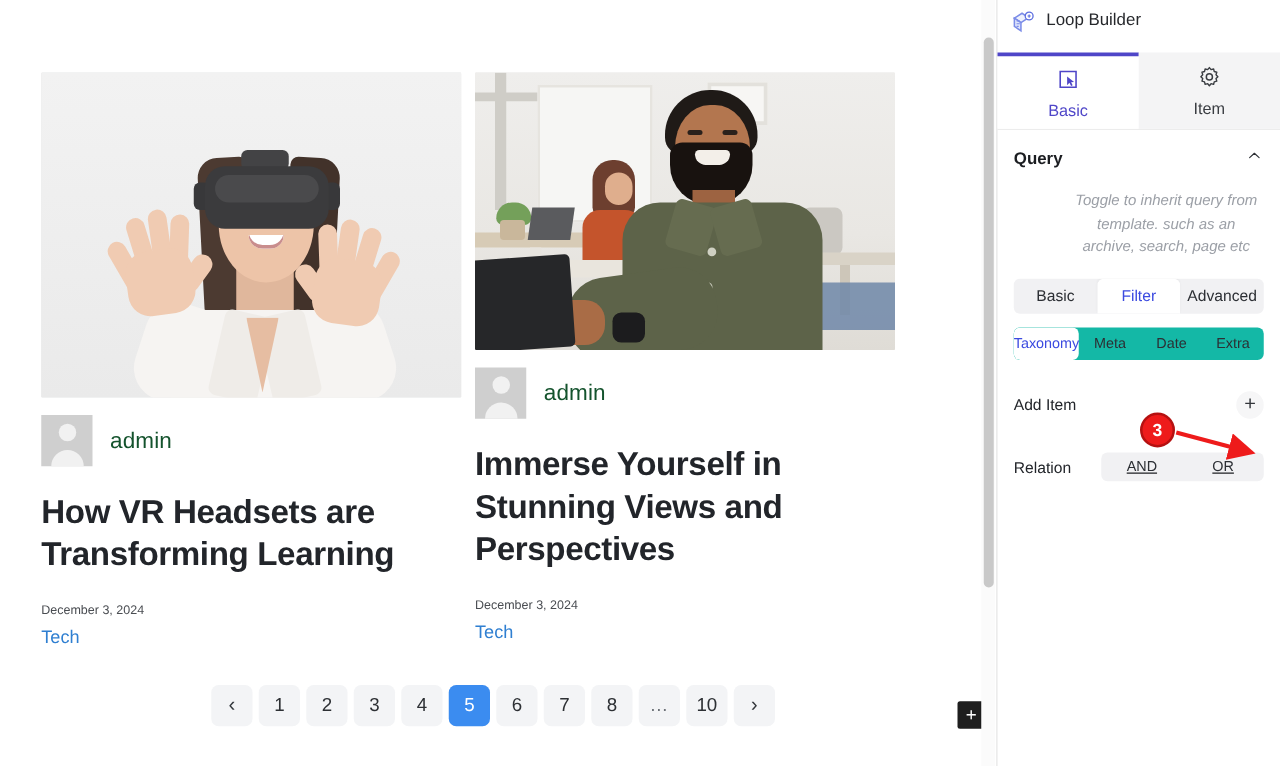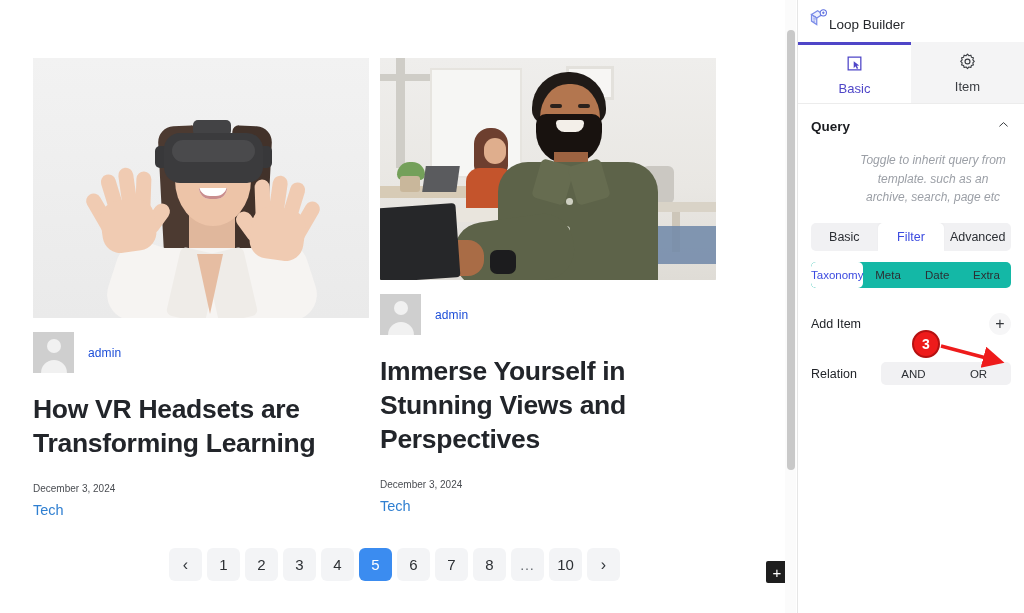--- a/index.html
+++ b/index.html
@@ -38,21 +38,21 @@
   }
   .avatar .head {
     position: absolute; left: 50%; top: 7px; transform: translateX(-50%);
     width: 14px; height: 14px; border-radius: 50%; background: #f1f1f1;
   }
   .avatar .body {
     position: absolute; left: 50%; bottom: -9px; transform: translateX(-50%);
     width: 26px; height: 22px; border-radius: 13px 13px 0 0; background: #f1f1f1;
   }
   .author-name {
-    margin-left: 14px; font-size: 12px; color: #1d4ed8; letter-spacing: .1px;
+    margin-left: 14px; font-size: 18px; color: #14532d; letter-spacing: .1px;
   }
   .post-title {
     margin: 20px 0 0 0; font-size: 26.5px; line-height: 1.28;
     font-weight: 700; color: #22252a; letter-spacing: -0.3px;
   }
   .post-date {
     margin-top: 22px; font-size: 10px; color: #4a4d52;
   }
   .post-term {
     margin-top: 8px; font-size: 14.5px; color: #2f7fd1; cursor: pointer;
@@ -201,21 +201,21 @@
     background: #c9c9c9; border-radius: 4px; cursor: pointer;
   }
 
   
   #panel {
     position: absolute; left: 797px; top: 0; width: 227px; height: 613px;
     background: #ffffff; border-left: 1px solid #e6e6e6;
     font-size: 13px; color: #1f2124;
   }
   #panel-header { padding: 8px 14px 10px 10px; }
-  .ph-top { display: flex; align-items: flex-end; }
+  .ph-top { display: flex; align-items: flex-start; gap: 8px; }
   .ph-title { font-size: 13.5px; color: #26282c; font-weight: 400; }
   .ph-sub { margin: 8px 0 0 31px; font-size: 13px; color: #3c3f44; }
 
   #panel-tabs { display: flex; height: 62px; border-bottom: 1px solid #ececec; }
   .ptab {
     flex: 1; display: flex; flex-direction: column; align-items: center;
     justify-content: center; gap: 6px; cursor: pointer;
     font-size: 13px; color: #3a3d42; background: #f4f4f5;
   }
   .ptab.active {
@@ -272,21 +272,21 @@
     margin: 22px 13px 0 13px; min-height: 28px;
   }
   .field-label { font-size: 12.5px; color: #22252a; }
   .plus-btn {
     width: 22px; height: 22px; border-radius: 50%; background: #f6f6f7;
     display: flex; align-items: center; justify-content: center;
     font-size: 16px; color: #33363b; cursor: pointer; line-height: 1;
   }
   .relation-group {
     display: flex; background: #f1f1f3; border-radius: 5px;
-    width: 130px; height: 23px; overflow: hidden;
+    width: 130px; height: 23px; overflow: hidden; text-decoration: underline;
   }
   .rel {
     flex: 1; display: flex; align-items: center; justify-content: center;
     font-size: 11.5px; color: #2c2f34; cursor: pointer;
   }
 
   
   #annotation { position: absolute; left: 912px; top: 324px; width: 112px; height: 48px;
      pointer-events: none; }
   #badge-3 {

